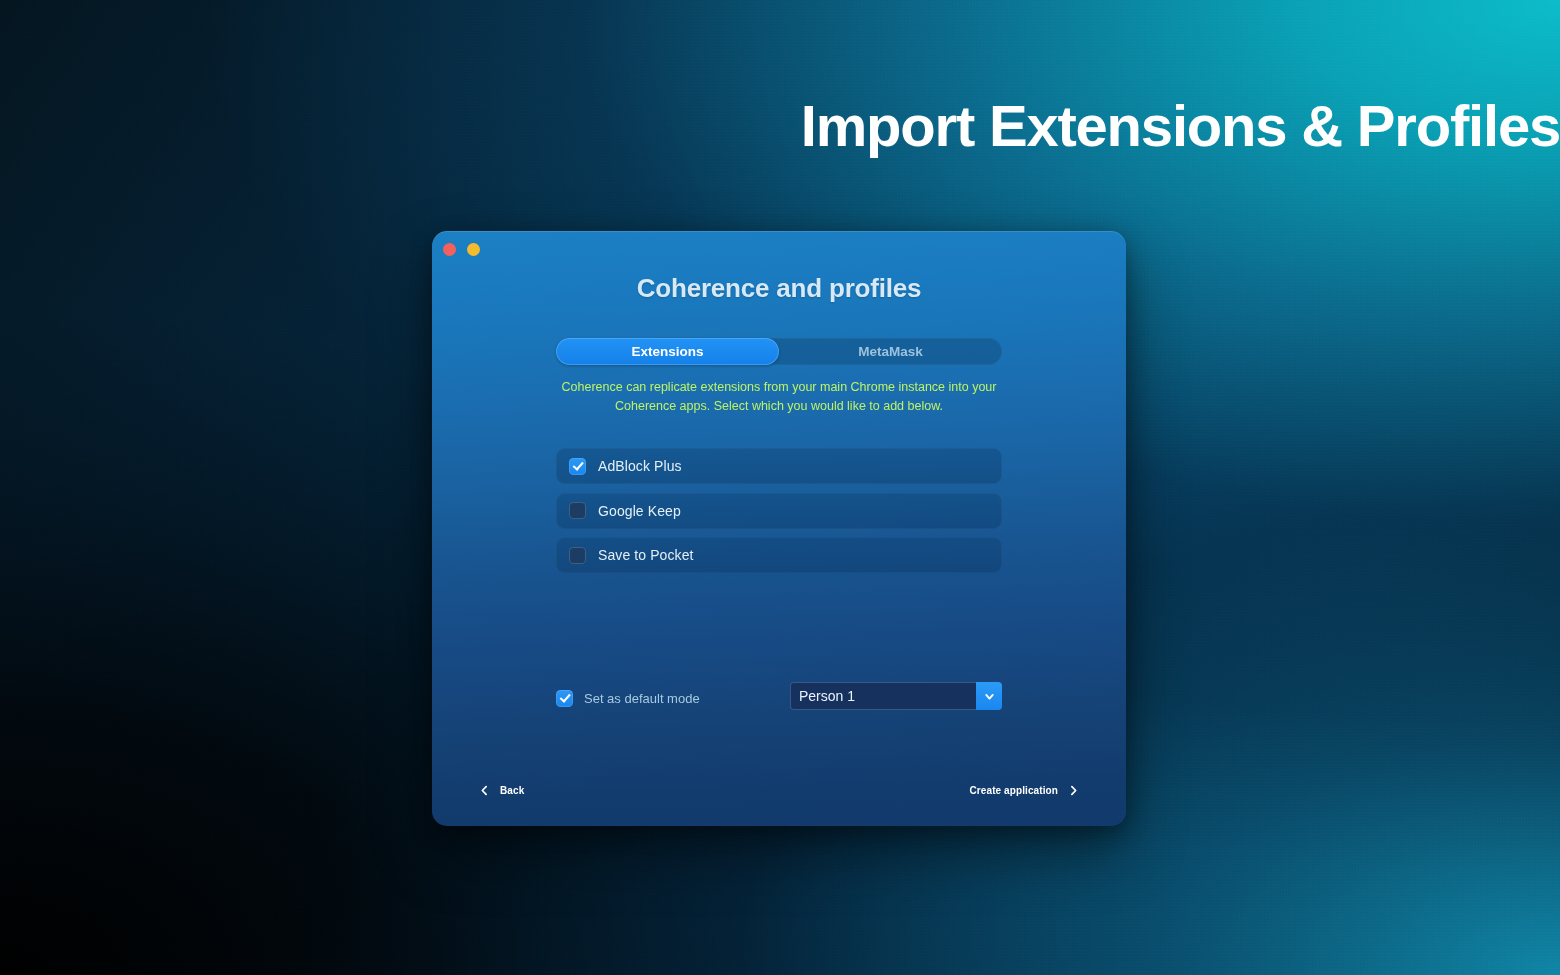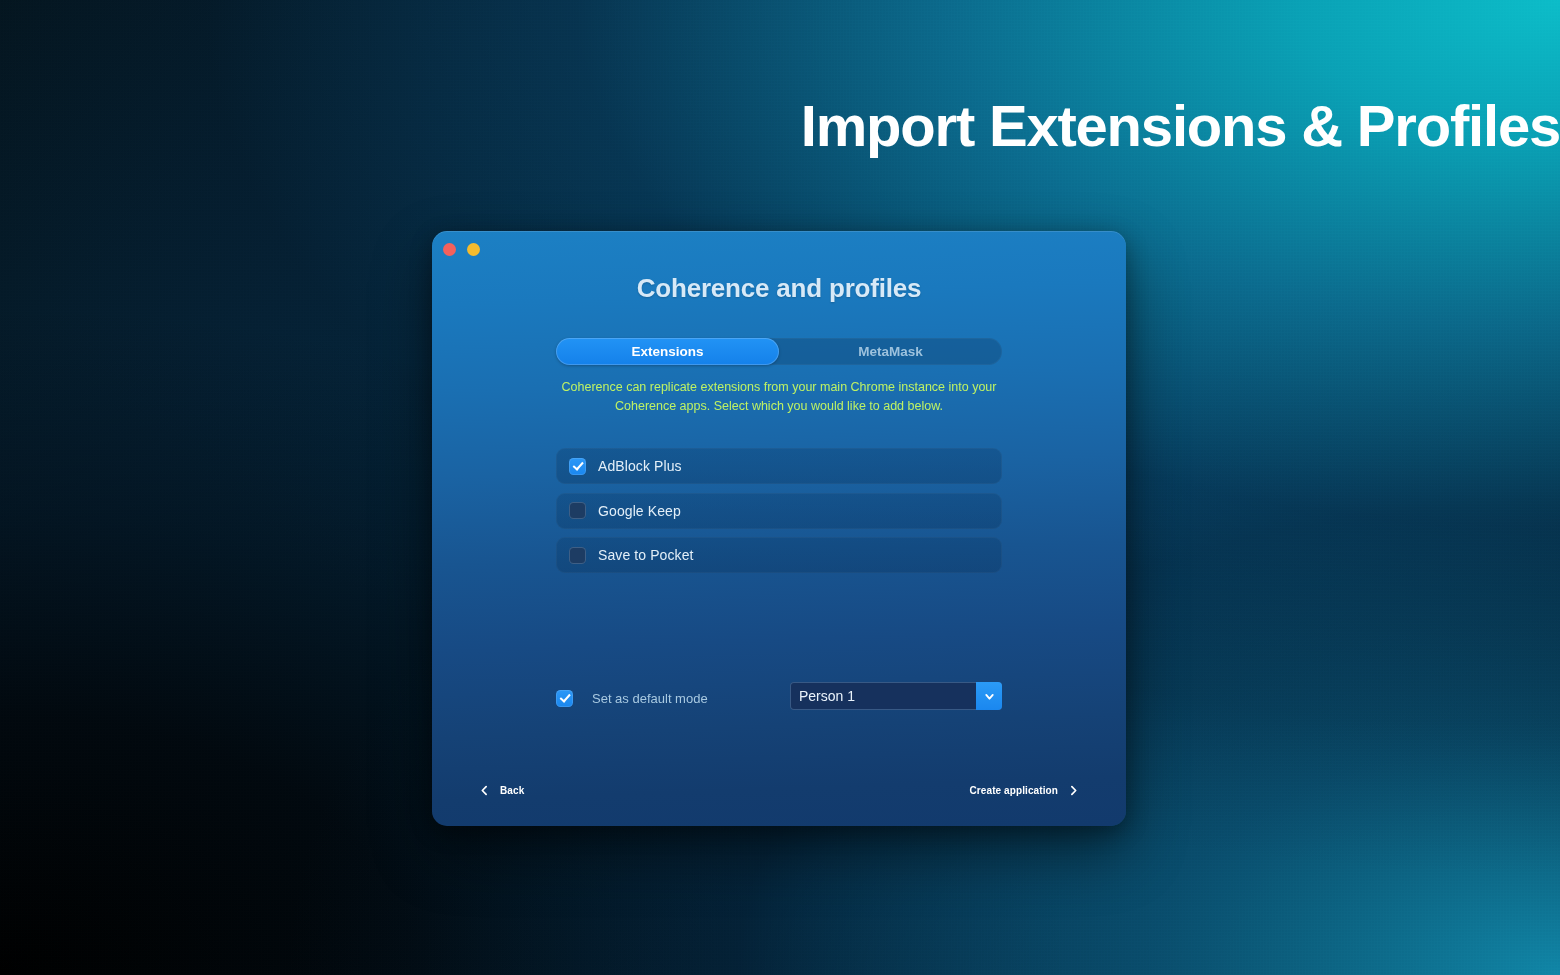--- a/index.html
+++ b/index.html
@@ -240,21 +240,21 @@
     left:556px;
     width:446px;
     height:28px;
     display:flex;
     align-items:center;
     z-index:3;
   }
   .default-label {
     font-size:13px;
     color:#a8c9e1;
-    margin-left:19px;
+    margin-left:11px;
   }
   .profile-select {
     position:absolute;
     right:0;
     top:-2px;
     width:212px;
     height:28px;
     border-radius:4px;
     background:#16315d;
     display:flex;

